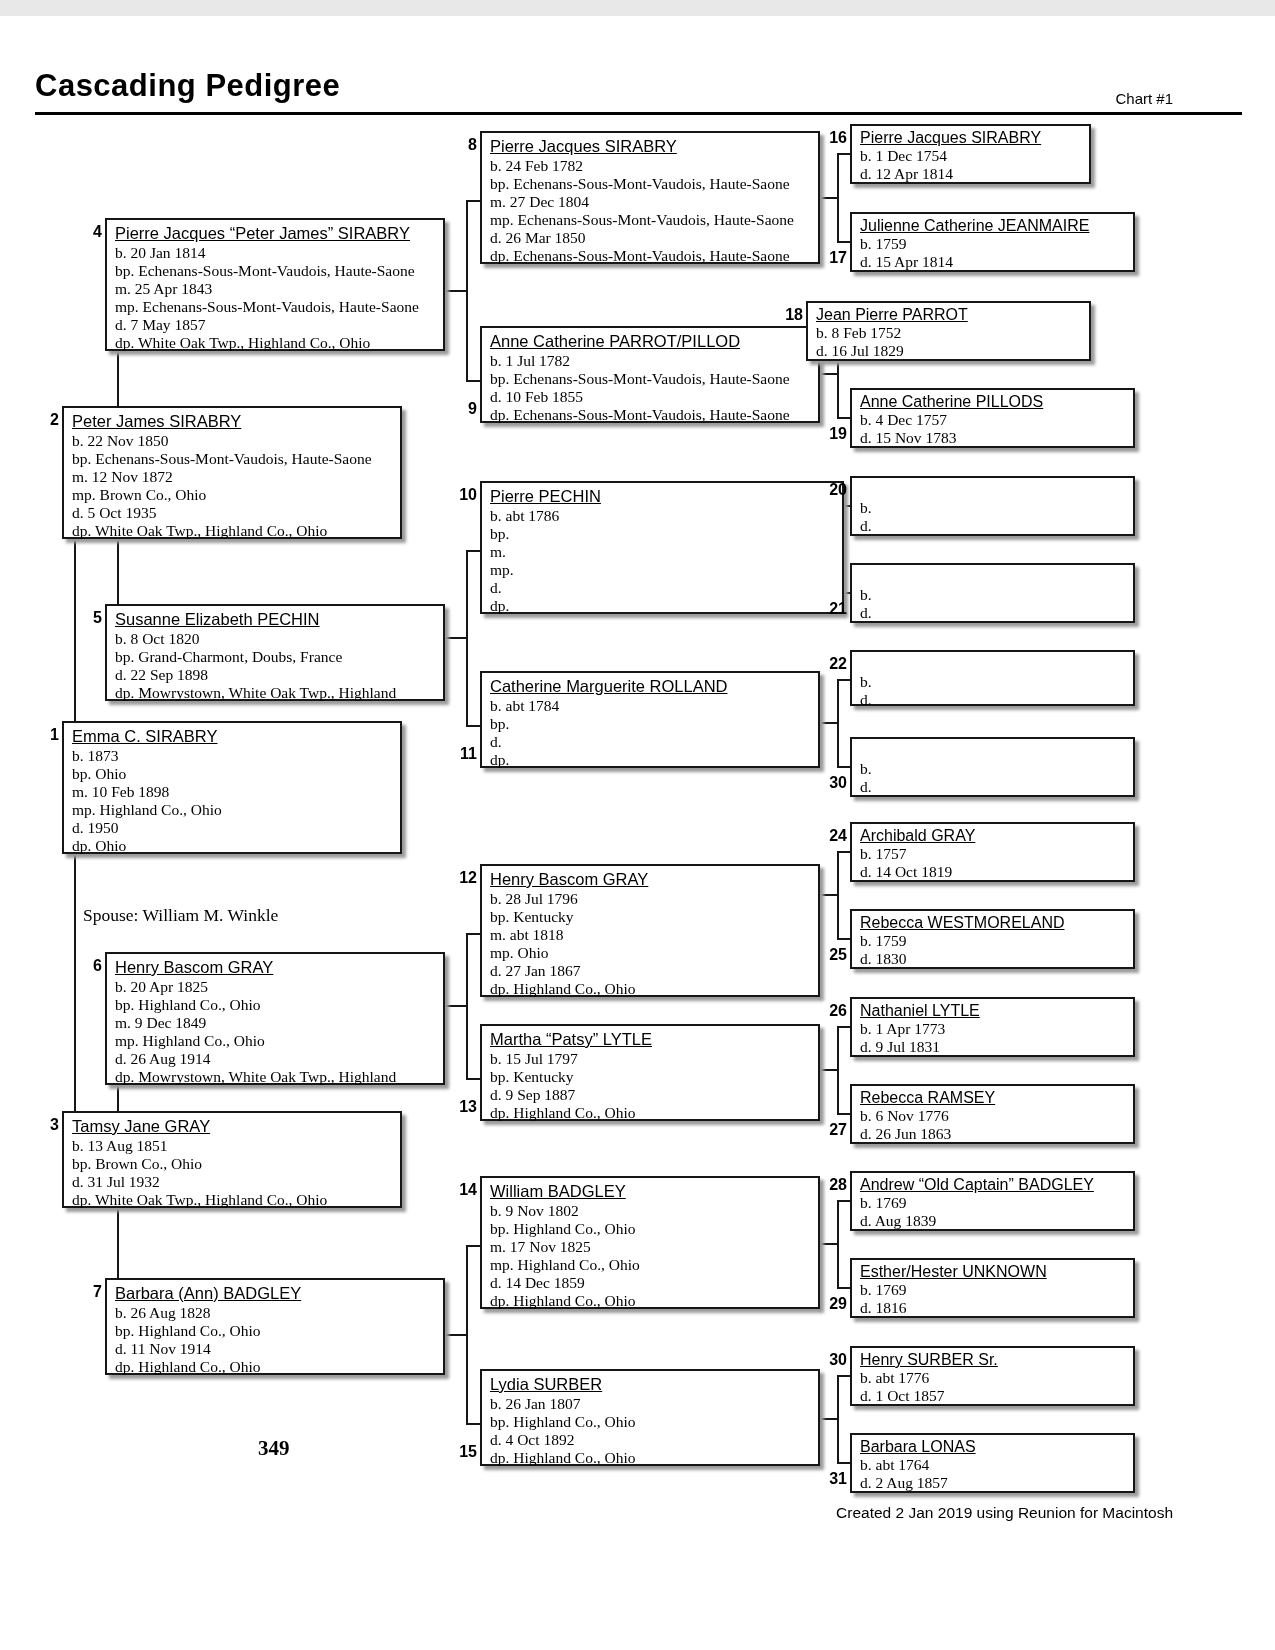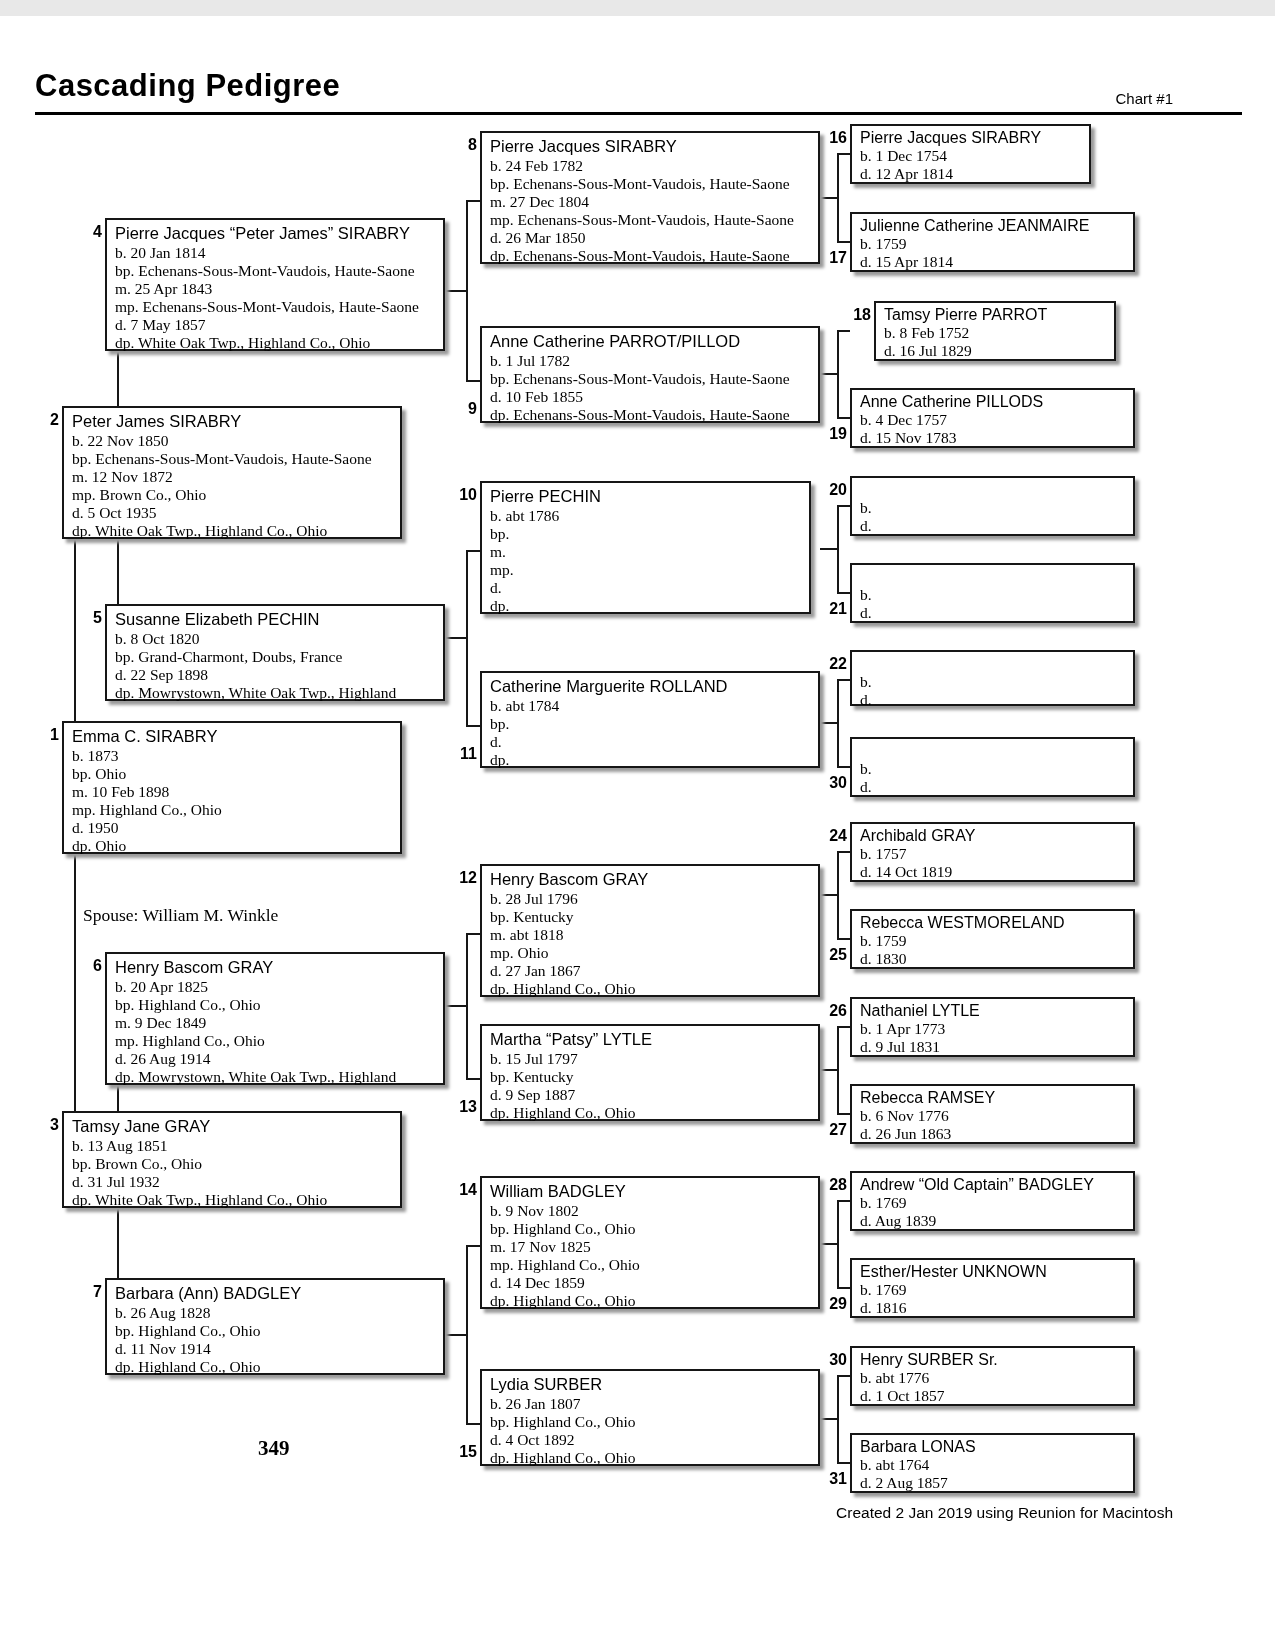--- a/index.html
+++ b/index.html
@@ -7,21 +7,21 @@
         font-family:"Liberation Sans",sans-serif;color:#000;}
   .page-title{position:absolute;left:35px;top:52px;font:bold 31px "Liberation Sans",sans-serif;letter-spacing:.5px;}
   .chart-label{position:absolute;right:102px;top:74px;font:15px "Liberation Sans",sans-serif;}
   .title-rule{position:absolute;left:35px;right:33px;top:96px;height:3px;background:#000;}
   .conn{position:absolute;left:0;top:0;}
   .pbox{position:absolute;background:#fff;border:2px solid #161616;box-shadow:4px 4px 3px #9b9b9b;
         padding:3px 8px;box-sizing:border-box;}
   .num{position:absolute;left:-30px;width:25px;text-align:right;font:bold 16px "Liberation Sans",sans-serif;}
   .num-top{top:3px;}
   .num-bottom{bottom:3px;}
-  .pname{font:16.5px "Liberation Sans",sans-serif;height:21px;line-height:21px;white-space:nowrap;overflow:hidden;}
+  .pname{font:16.5px "Liberation Sans",sans-serif;height:21px;line-height:21px;white-space:nowrap;overflow:hidden;text-decoration:underline;}
   .pdetails div{font:15.5px "Liberation Serif",serif;line-height:18px;white-space:nowrap;overflow:hidden;}
   .small{padding:2px 8px;}
   .small .pname{height:19px;line-height:19px;font-size:16px;}
   .spouse-note{position:absolute;left:83px;top:889px;font:17.5px "Liberation Serif",serif;}
   .page-number{position:absolute;left:258px;top:1420px;font:bold 21px "Liberation Serif",serif;}
   .footer-credit{position:absolute;right:102px;top:1488px;font:15.5px "Liberation Sans",sans-serif;}
 </style>
 </head>
 <body>
 
@@ -141,21 +141,21 @@
   <div class="pbox" style="left:480px;top:310px;width:340px;height:97px">
     <div class="num num-bottom">9</div>
     <div class="pname">Anne Catherine PARROT/PILLOD</div>
     <div class="pdetails">
         <div>b. 1 Jul 1782</div>
         <div>bp. Echenans-Sous-Mont-Vaudois, Haute-Saone</div>
         <div>d. 10 Feb 1855</div>
         <div>dp. Echenans-Sous-Mont-Vaudois, Haute-Saone</div>
       </div>
   </div>
-  <div class="pbox" style="left:480px;top:465px;width:331px;height:133px">
+  <div class="pbox" style="left:480px;top:465px;width:364px;height:133px">
     <div class="num num-top">10</div>
     <div class="pname">Pierre PECHIN</div>
     <div class="pdetails">
         <div>b. abt 1786</div>
         <div>bp.</div>
         <div>m.</div>
         <div>mp.</div>
         <div>d.</div>
         <div>dp.</div>
       </div>
@@ -224,23 +224,23 @@
       </div>
   </div>
   <div class="pbox small" style="left:850px;top:196px;width:285px;height:60px">
     <div class="num num-bottom">17</div>
     <div class="pname">Julienne Catherine JEANMAIRE</div>
     <div class="pdetails">
         <div>b. 1759</div>
         <div>d. 15 Apr 1814</div>
       </div>
   </div>
-  <div class="pbox small" style="left:874px;top:285px;width:242px;height:60px">
+  <div class="pbox small" style="left:806px;top:285px;width:285px;height:60px">
     <div class="num num-top">18</div>
-    <div class="pname">Tamsy Pierre PARROT</div>
+    <div class="pname">Jean Pierre PARROT</div>
     <div class="pdetails">
         <div>b. 8 Feb 1752</div>
         <div>d. 16 Jul 1829</div>
       </div>
   </div>
   <div class="pbox small" style="left:850px;top:372px;width:285px;height:60px">
     <div class="num num-bottom">19</div>
     <div class="pname">Anne Catherine PILLODS</div>
     <div class="pdetails">
         <div>b. 4 Dec 1757</div>

